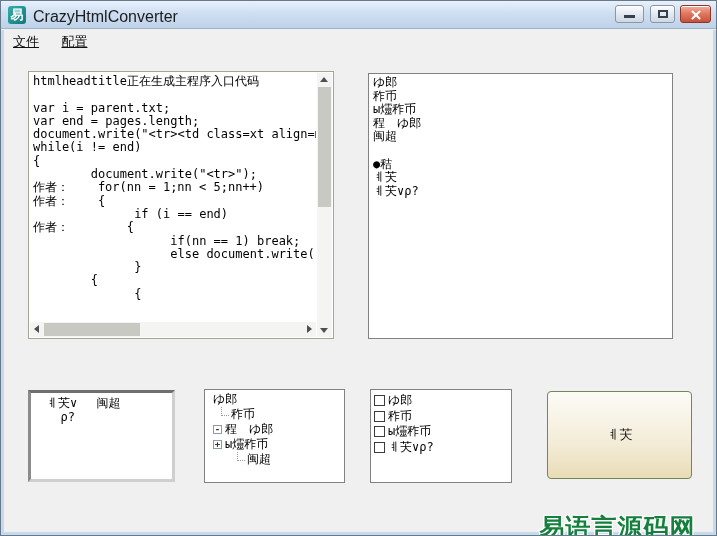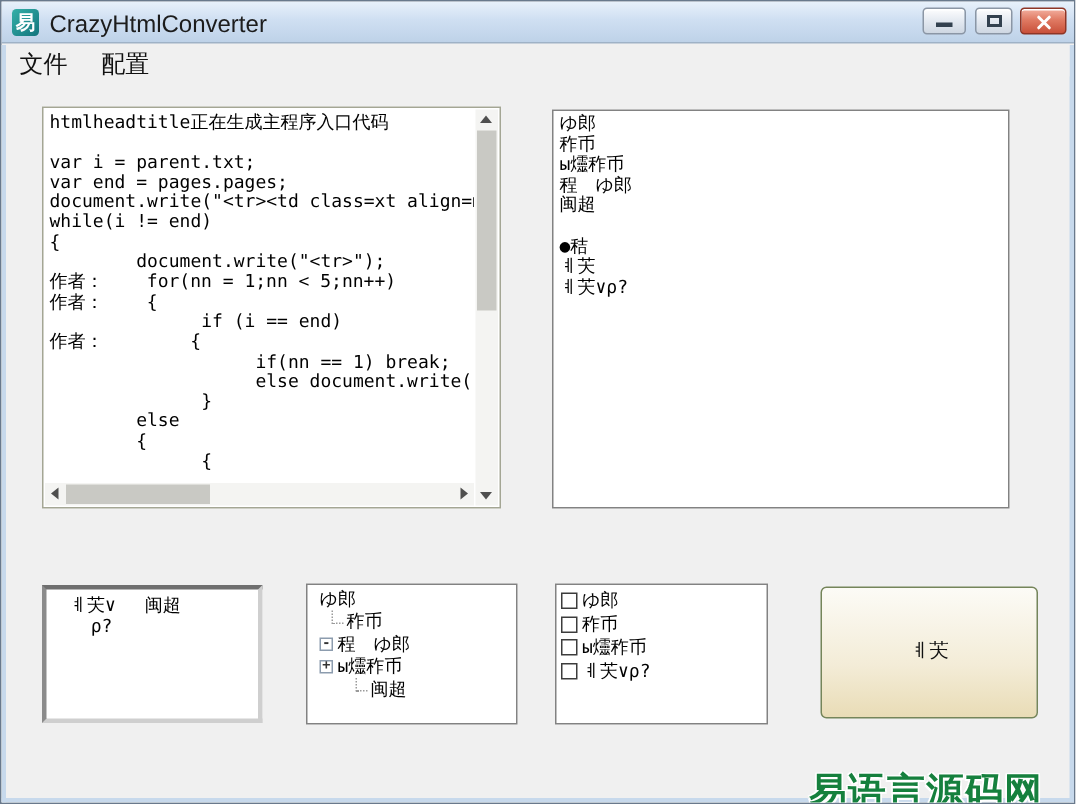--- a/index.html
+++ b/index.html
@@ -45,21 +45,21 @@
   
   #client {
     position:absolute; left:0; top:29px; width:715px; height:505px;
     border-left:3px solid #c7d9ec; border-right:3px solid #c7d9ec; border-bottom:3px solid #c7d9ec;
     background:#f0f0f0;
   }
   #inner { position:absolute; left:0; top:0; width:709px; height:502px; }
   
   #menubar { position:absolute; left:0; top:0; width:709px; height:21px; background:#f0f0f0; }
   .menuitem {
-    display:inline-block; padding:3px 9px 3px 9px; font-size:16px; color:#111; cursor:default;
+    display:inline-block; padding:3px 9px 3px 9px; font-size:13px; color:#111; cursor:default;text-decoration:underline;
   }
   
   #editor {
     position:absolute; left:24px; top:41px; width:306px; height:268px;
     background:#fff; border:1px solid #a4a694; overflow:hidden;padding-left:16px;
   }
   #codepane {
     position:absolute; left:0; top:0; right:17px; bottom:17px; overflow:hidden; padding:3px 0 0 4px;
   }
   .codeline {
@@ -164,33 +164,32 @@
     <div id="menubar">
       <span class="menuitem">文件</span>
       <span class="menuitem">配置</span>
     </div>
 
     <div id="editor">
       <div id="codepane">
         <div class="codeline">htmlheadtitle正在生成主程序入口代码</div>
         <div class="codeline"></div>
         <div class="codeline">var i = parent.txt;</div>
-        <div class="codeline">var end = pages.pages;</div>
+        <div class="codeline">var end = pages.length;</div>
         <div class="codeline">document.write("&lt;tr&gt;&lt;td class=xt align=middle co</div>
         <div class="codeline">while(i != end)</div>
         <div class="codeline">{</div>
         <div class="codeline">        document.write("&lt;tr&gt;");</div>
         <div class="codeline">作者：    for(nn = 1;nn &lt; 5;nn++)</div>
         <div class="codeline">作者：    {</div>
         <div class="codeline">              if (i == end)</div>
         <div class="codeline">作者：        {</div>
         <div class="codeline">                   if(nn == 1) break;</div>
         <div class="codeline">                   else document.write("&lt;td</div>
         <div class="codeline">              }</div>
-        <div class="codeline">        else</div>
         <div class="codeline">        {</div>
         <div class="codeline">              {</div>
 
       </div>
       <div class="sb-v">
         <div class="tri tri-up"></div>
         <div class="sb-thumb-v"></div>
         <div class="tri tri-down"></div>
       </div>
       <div class="sb-h">

